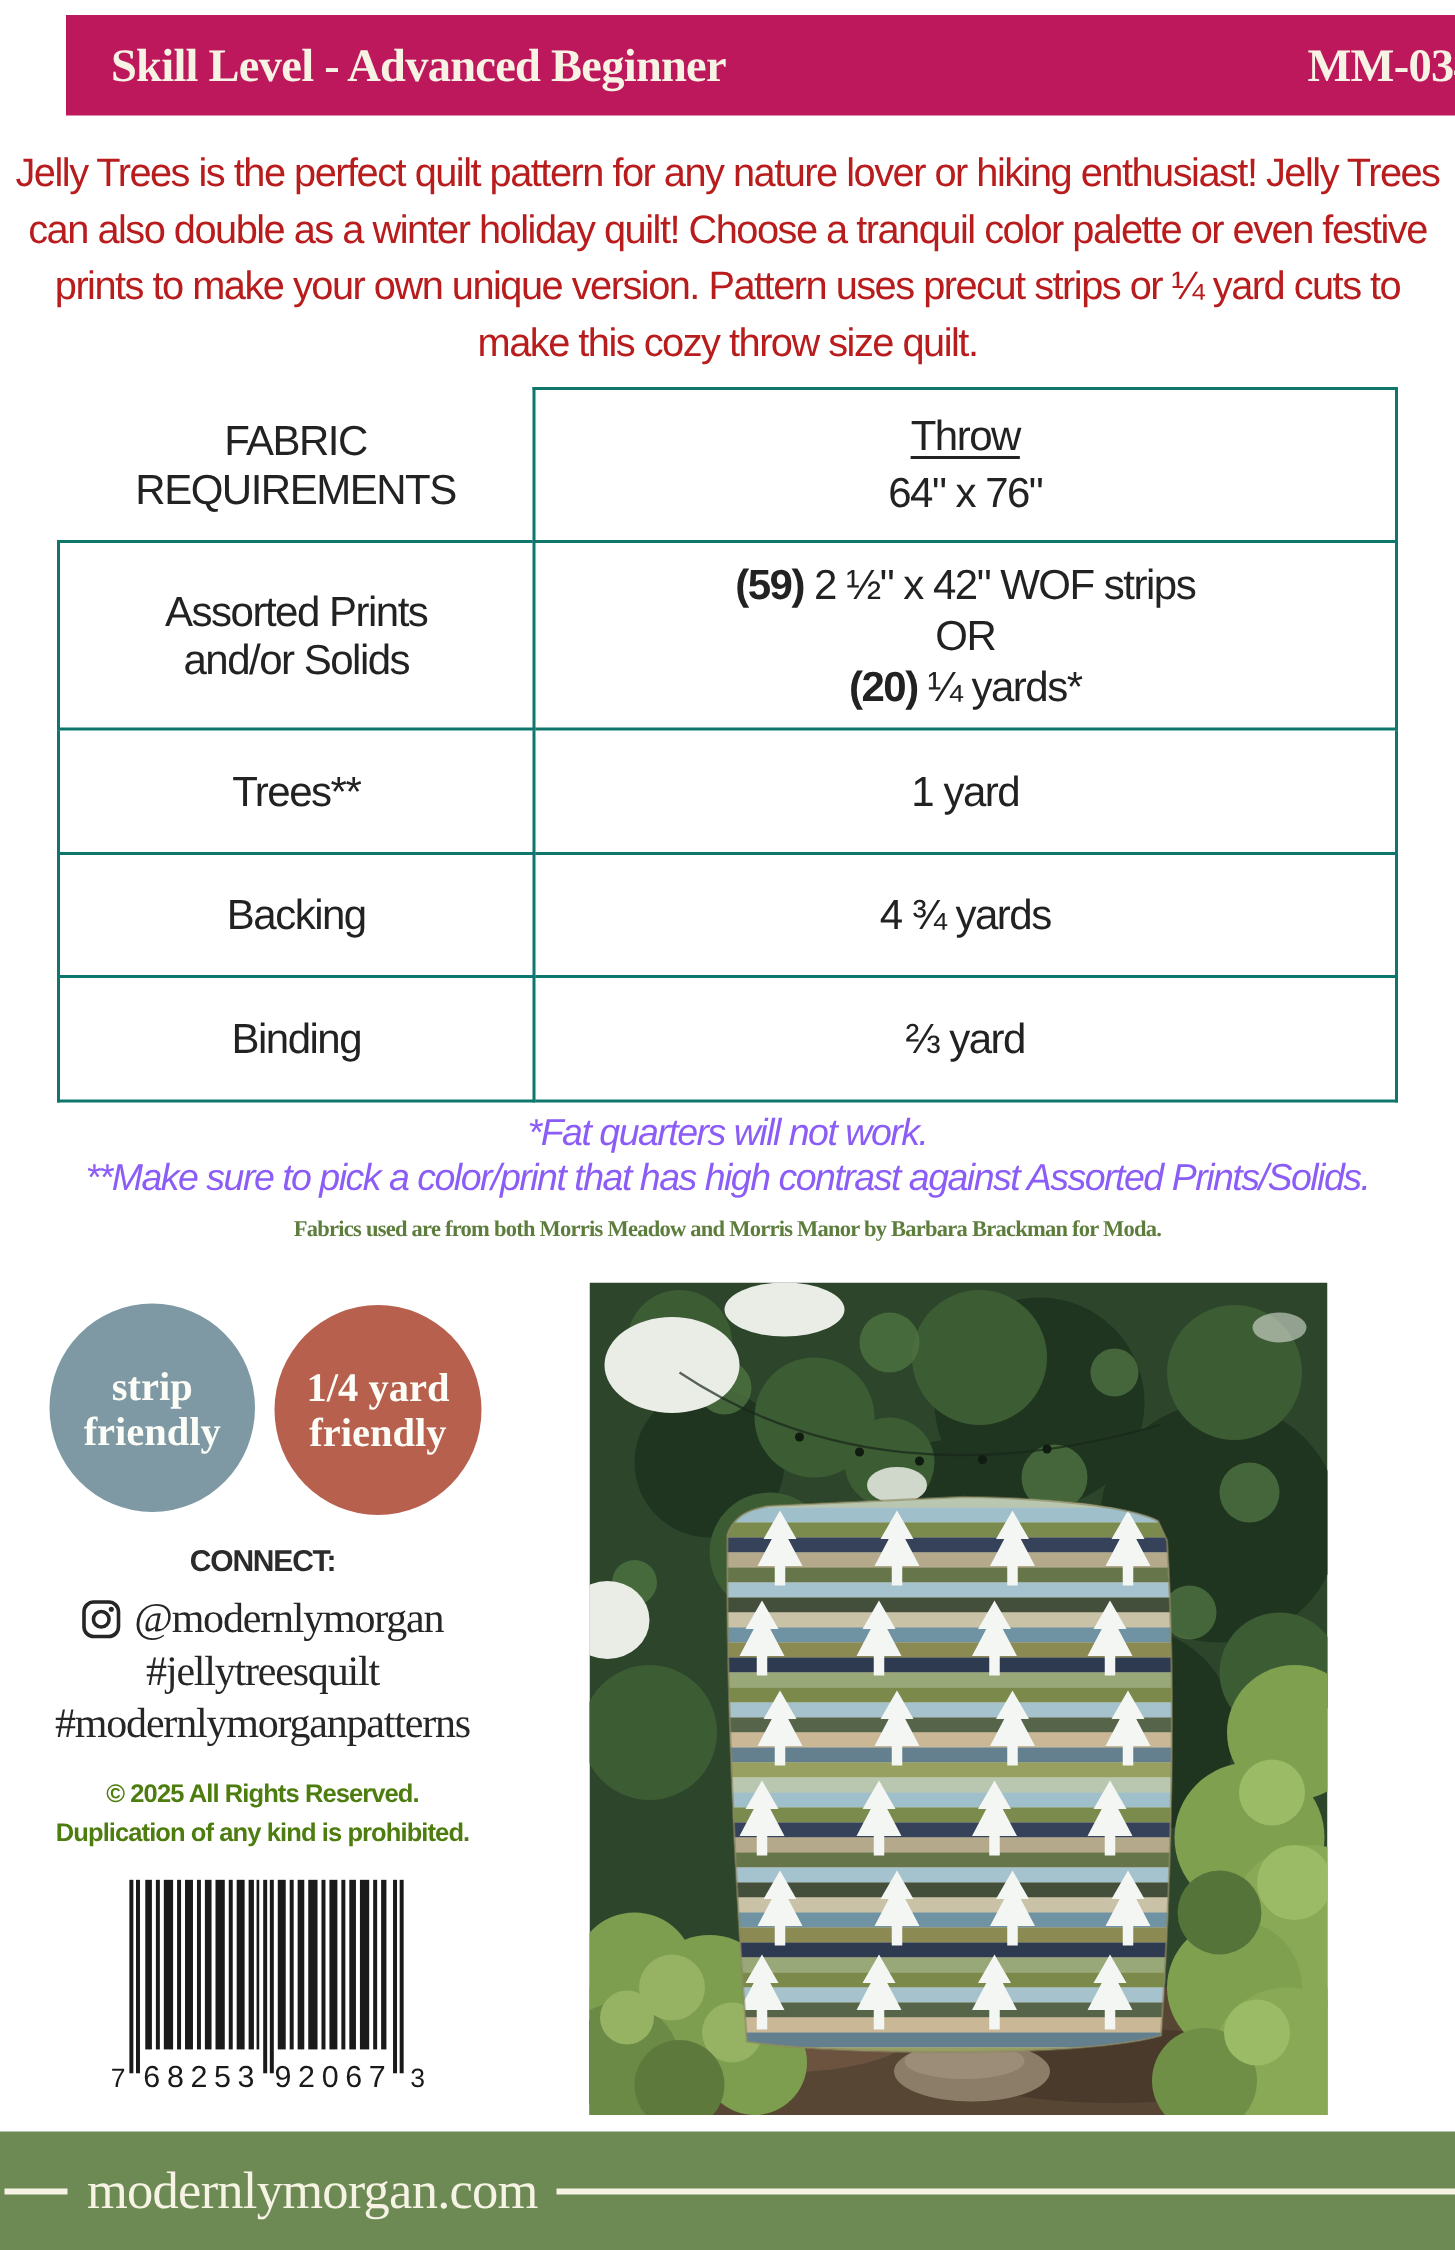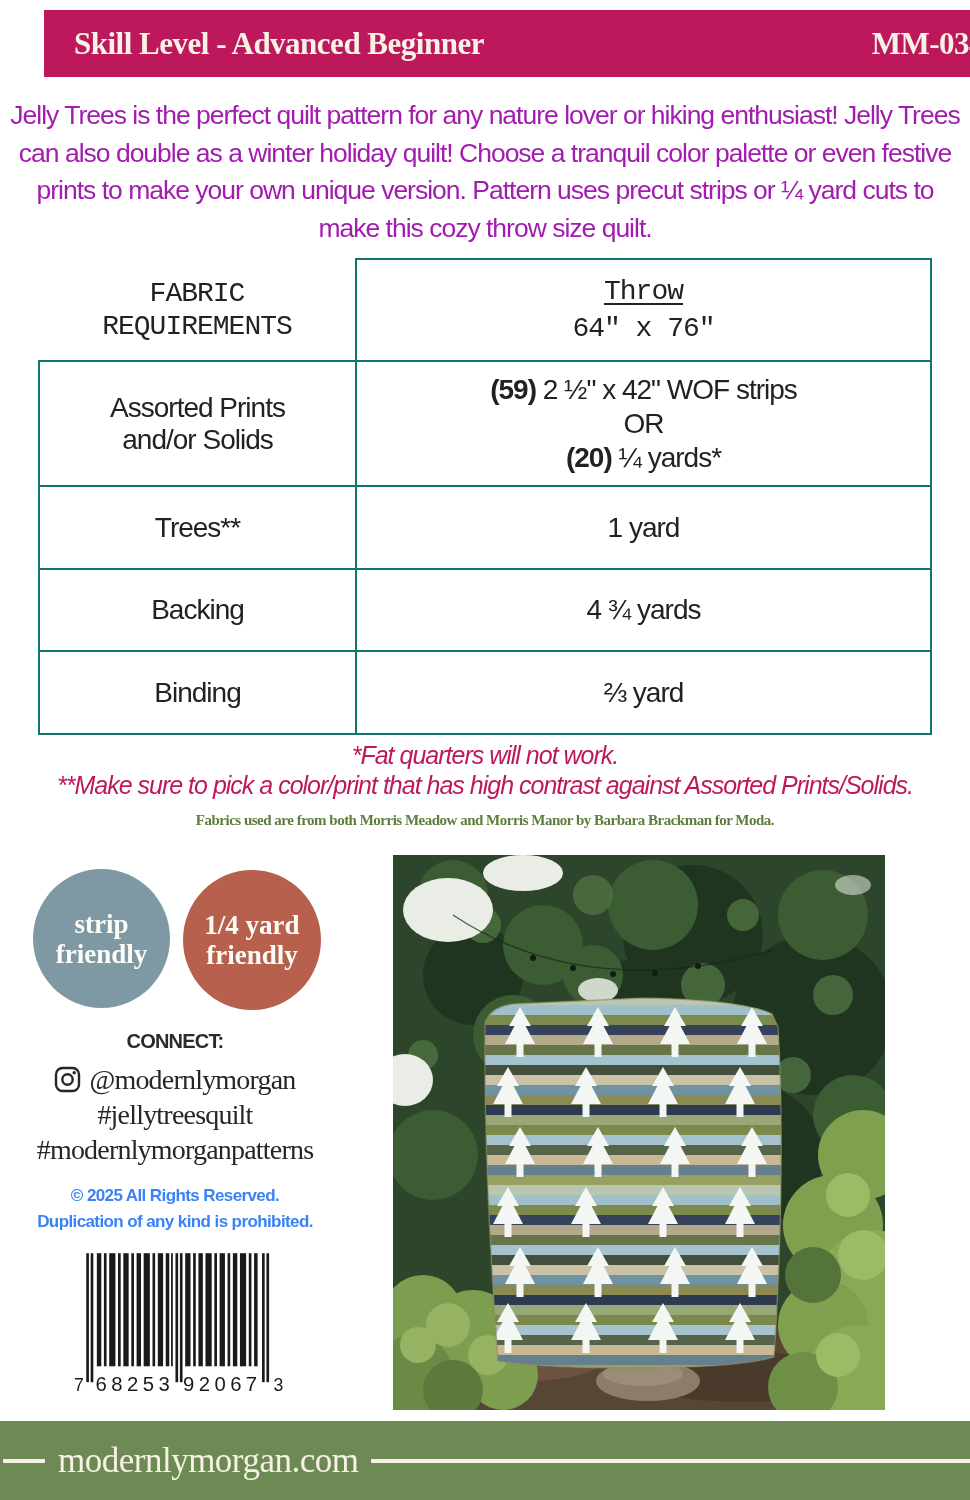--- a/index.html
+++ b/index.html
@@ -9,57 +9,57 @@
 
   
   .topbar{position:absolute;top:10px;left:0;width:970px;height:67px;background:#be185d;
           display:flex;align-items:center;justify-content:space-between;
           font-family:"Liberation Serif",serif;font-weight:bold;color:#f6f2e4;margin-left:44px;}
   .topbar .lvl{font-size:31px;letter-spacing:-0.5px;padding-left:30px;}
   .topbar .code{font-size:31px;letter-spacing:-0.5px;padding-right:30px;}
 
   
   .intro{position:absolute;top:97px;left:10px;width:950px;text-align:center;
-         font-size:26.5px;line-height:37.5px;letter-spacing:-1px;color:#a21caf;}
+         font-size:26.5px;line-height:37.5px;letter-spacing:-1px;color:#b91c1c;}
 
   
   table.reqtable{position:absolute;top:258px;left:38px;width:894px;border-collapse:collapse;
                  table-layout:fixed;text-align:center;font-size:28px;letter-spacing:-1px;color:#222;}
   table.reqtable td{padding:0;vertical-align:middle;}
   td.boxed{border:2px solid #0f766e;}
   td.corner{border:none;}
-  tr.hdr{height:102px;font-family:Liberation Mono, monospace;}
+  tr.hdr{height:102px;}
   .corner{font-size:28px;line-height:33px;}
   .throw{text-decoration:underline;text-underline-offset:4px;}
   .size{margin-top:6px;}
   .valline{line-height:34px;}
 
   
   .fn{position:absolute;left:0;width:970px;text-align:center;font-style:italic;
-      font-size:25px;letter-spacing:-1px;color:#be185d;}
+      font-size:25px;letter-spacing:-1px;color:#8b5cf6;}
   .fn1{top:741px;}
   .fn2{top:771px;}
   .credit{position:absolute;top:812px;left:0;width:970px;text-align:center;
           font-family:"Liberation Serif",serif;font-weight:bold;font-size:15px;
           letter-spacing:-0.5px;color:#5d7d3c;}
 
   
   .badge{position:absolute;border-radius:50%;display:flex;align-items:center;justify-content:center;
          text-align:center;color:#fdfdf8;font-family:"Liberation Serif",serif;font-weight:bold;
          font-size:27px;line-height:30px;}
   .badge-strip{left:33px;top:869px;width:137px;height:139px;background:#7e99a4;}
   .badge-quarter{left:183px;top:870px;width:138px;height:140px;background:#b7604e;}
 
   
   .connect{position:absolute;left:25px;top:1030px;width:300px;text-align:center;letter-spacing:-0.8px;}
   .connect .head{font-weight:bold;font-size:20px;}
   .connect .igrow{margin-top:9px;display:flex;align-items:center;justify-content:center;gap:8px;}
   .connect .igrow svg{display:block;}
   .connect .handle,.connect .tag{font-size:28px;line-height:35px;color:#262626;font-family:Liberation Serif, serif;}
-  .connect .copy{margin-top:16px;font-size:17px;line-height:26px;letter-spacing:-0.6px;font-weight:bold;color:#3b82f6;}
+  .connect .copy{margin-top:16px;font-size:17px;line-height:26px;letter-spacing:-0.6px;font-weight:bold;color:#4d7c0f;}
 
   
   .barcode{position:absolute;left:73px;top:1244px;width:212px;height:158px;}
 
   
   .photo{position:absolute;left:393px;top:855px;width:492px;height:555px;}
 
   
   .footbar{position:absolute;left:0;top:1421px;width:970px;height:79px;background:#6d8a55;
            display:flex;align-items:center;}

